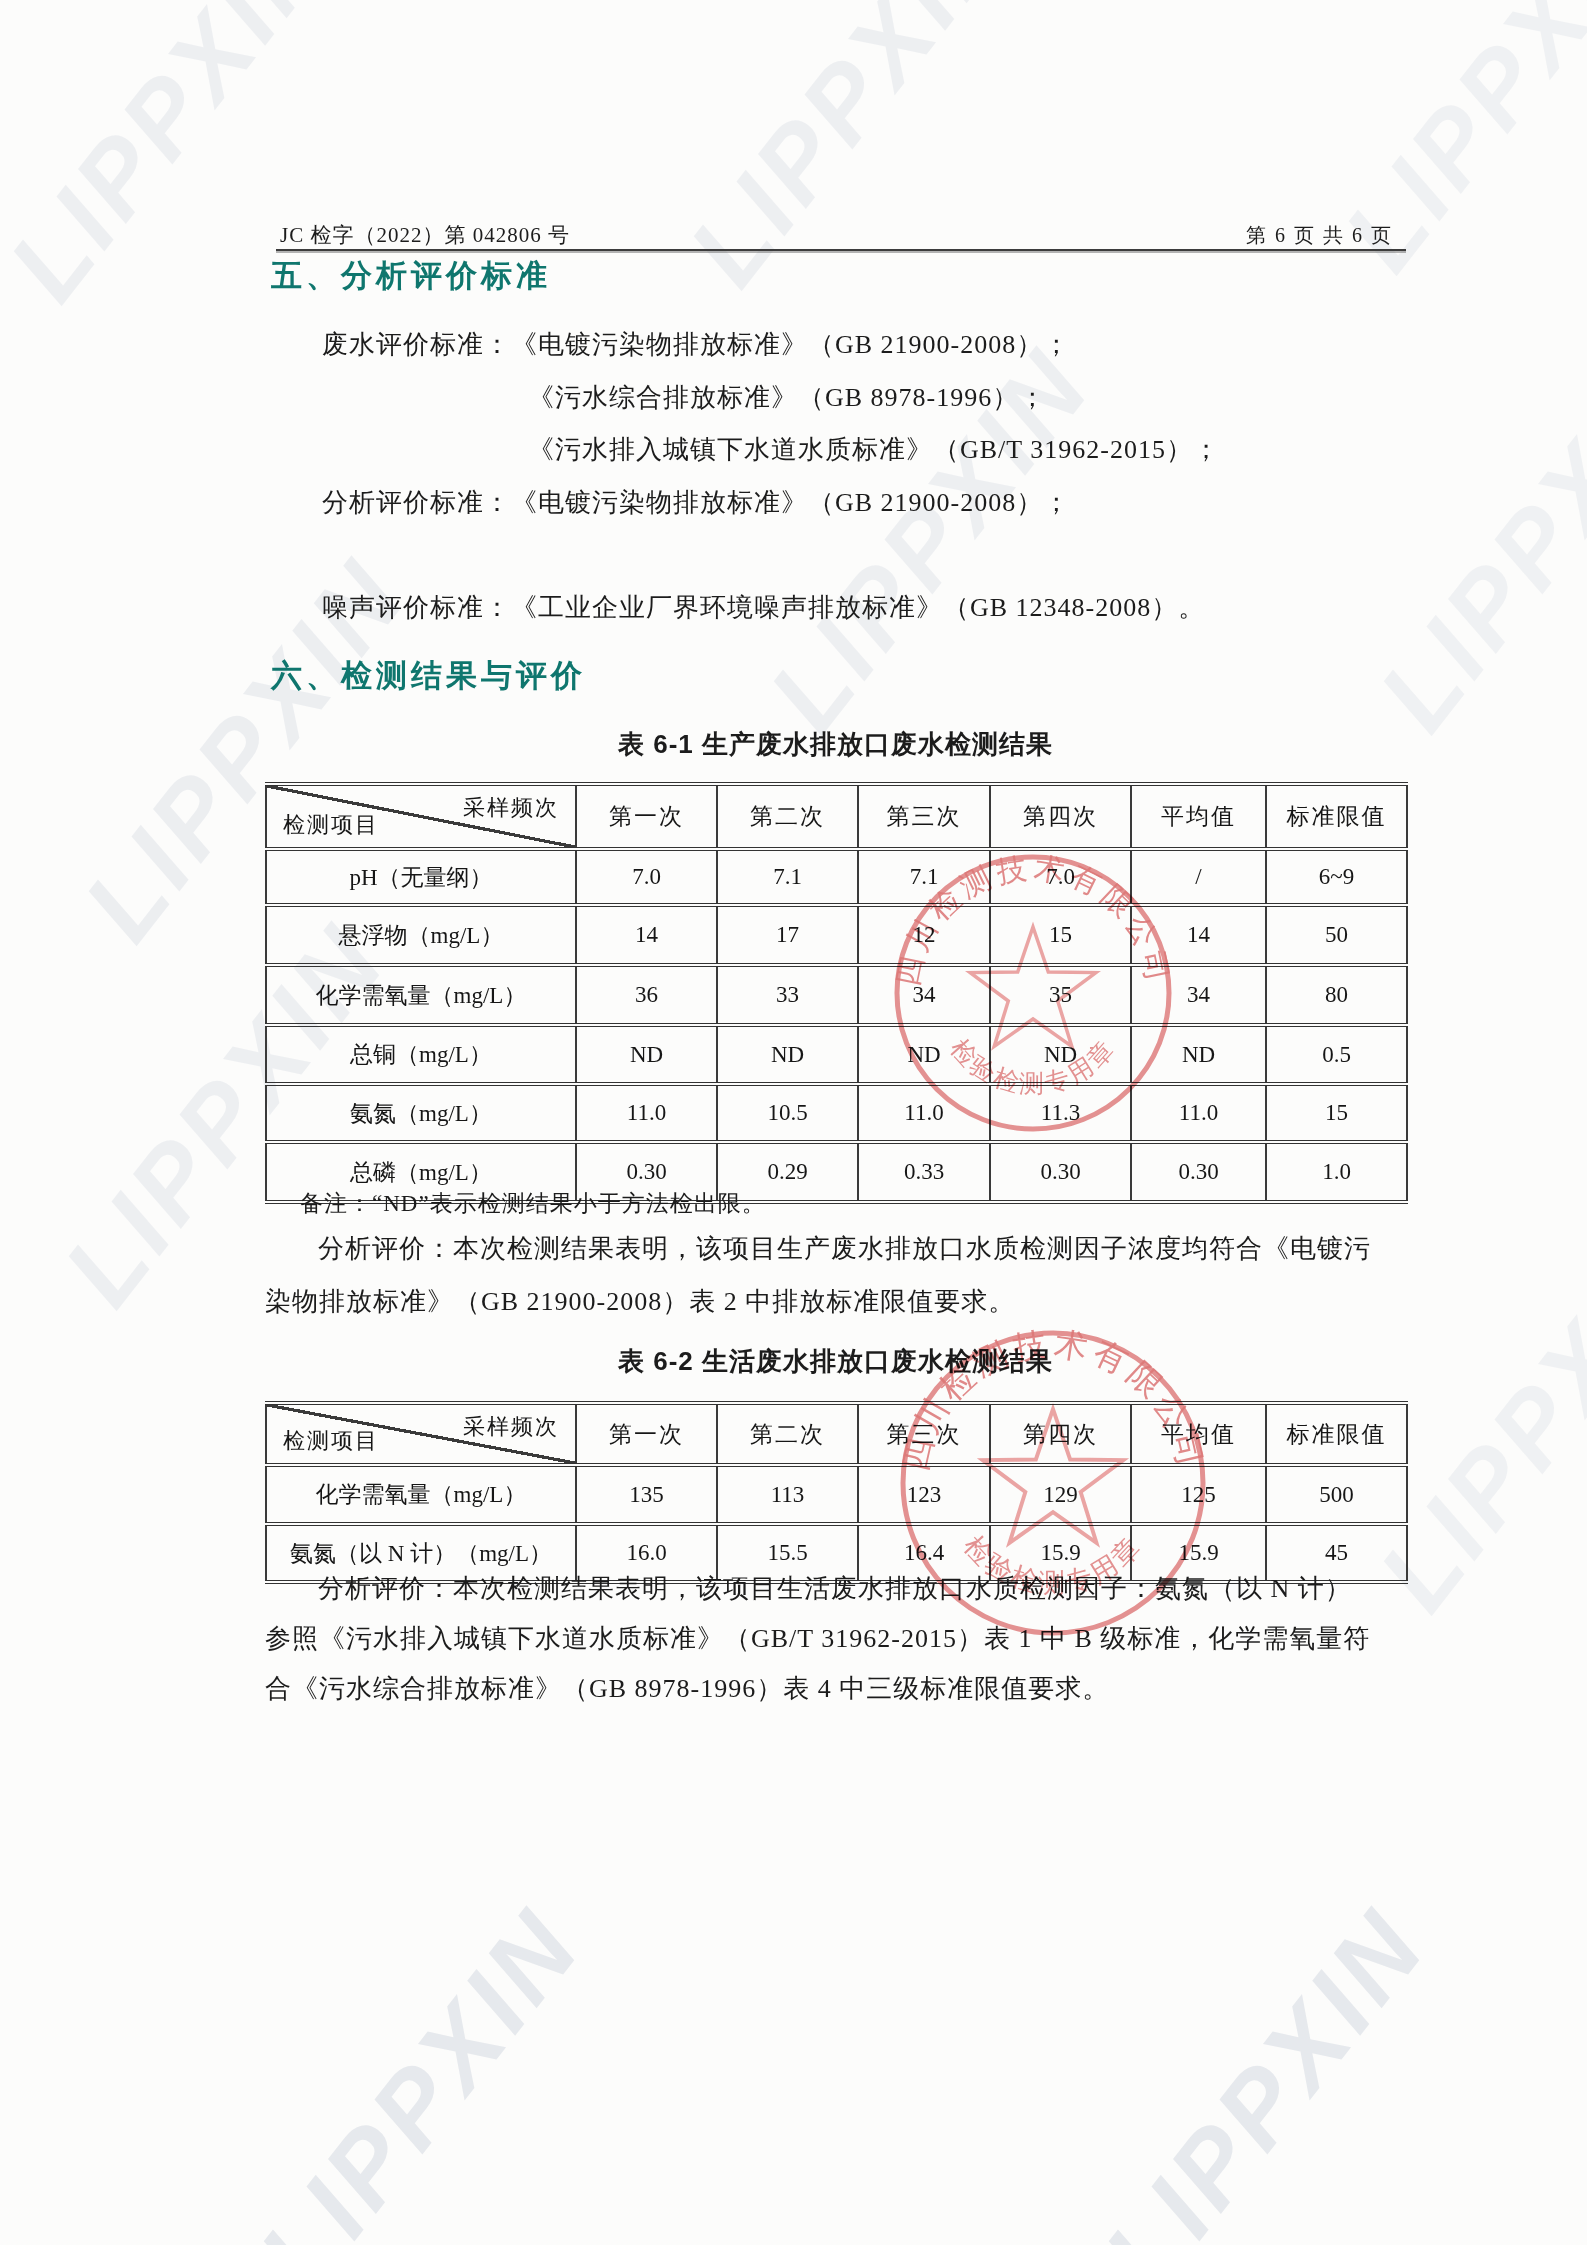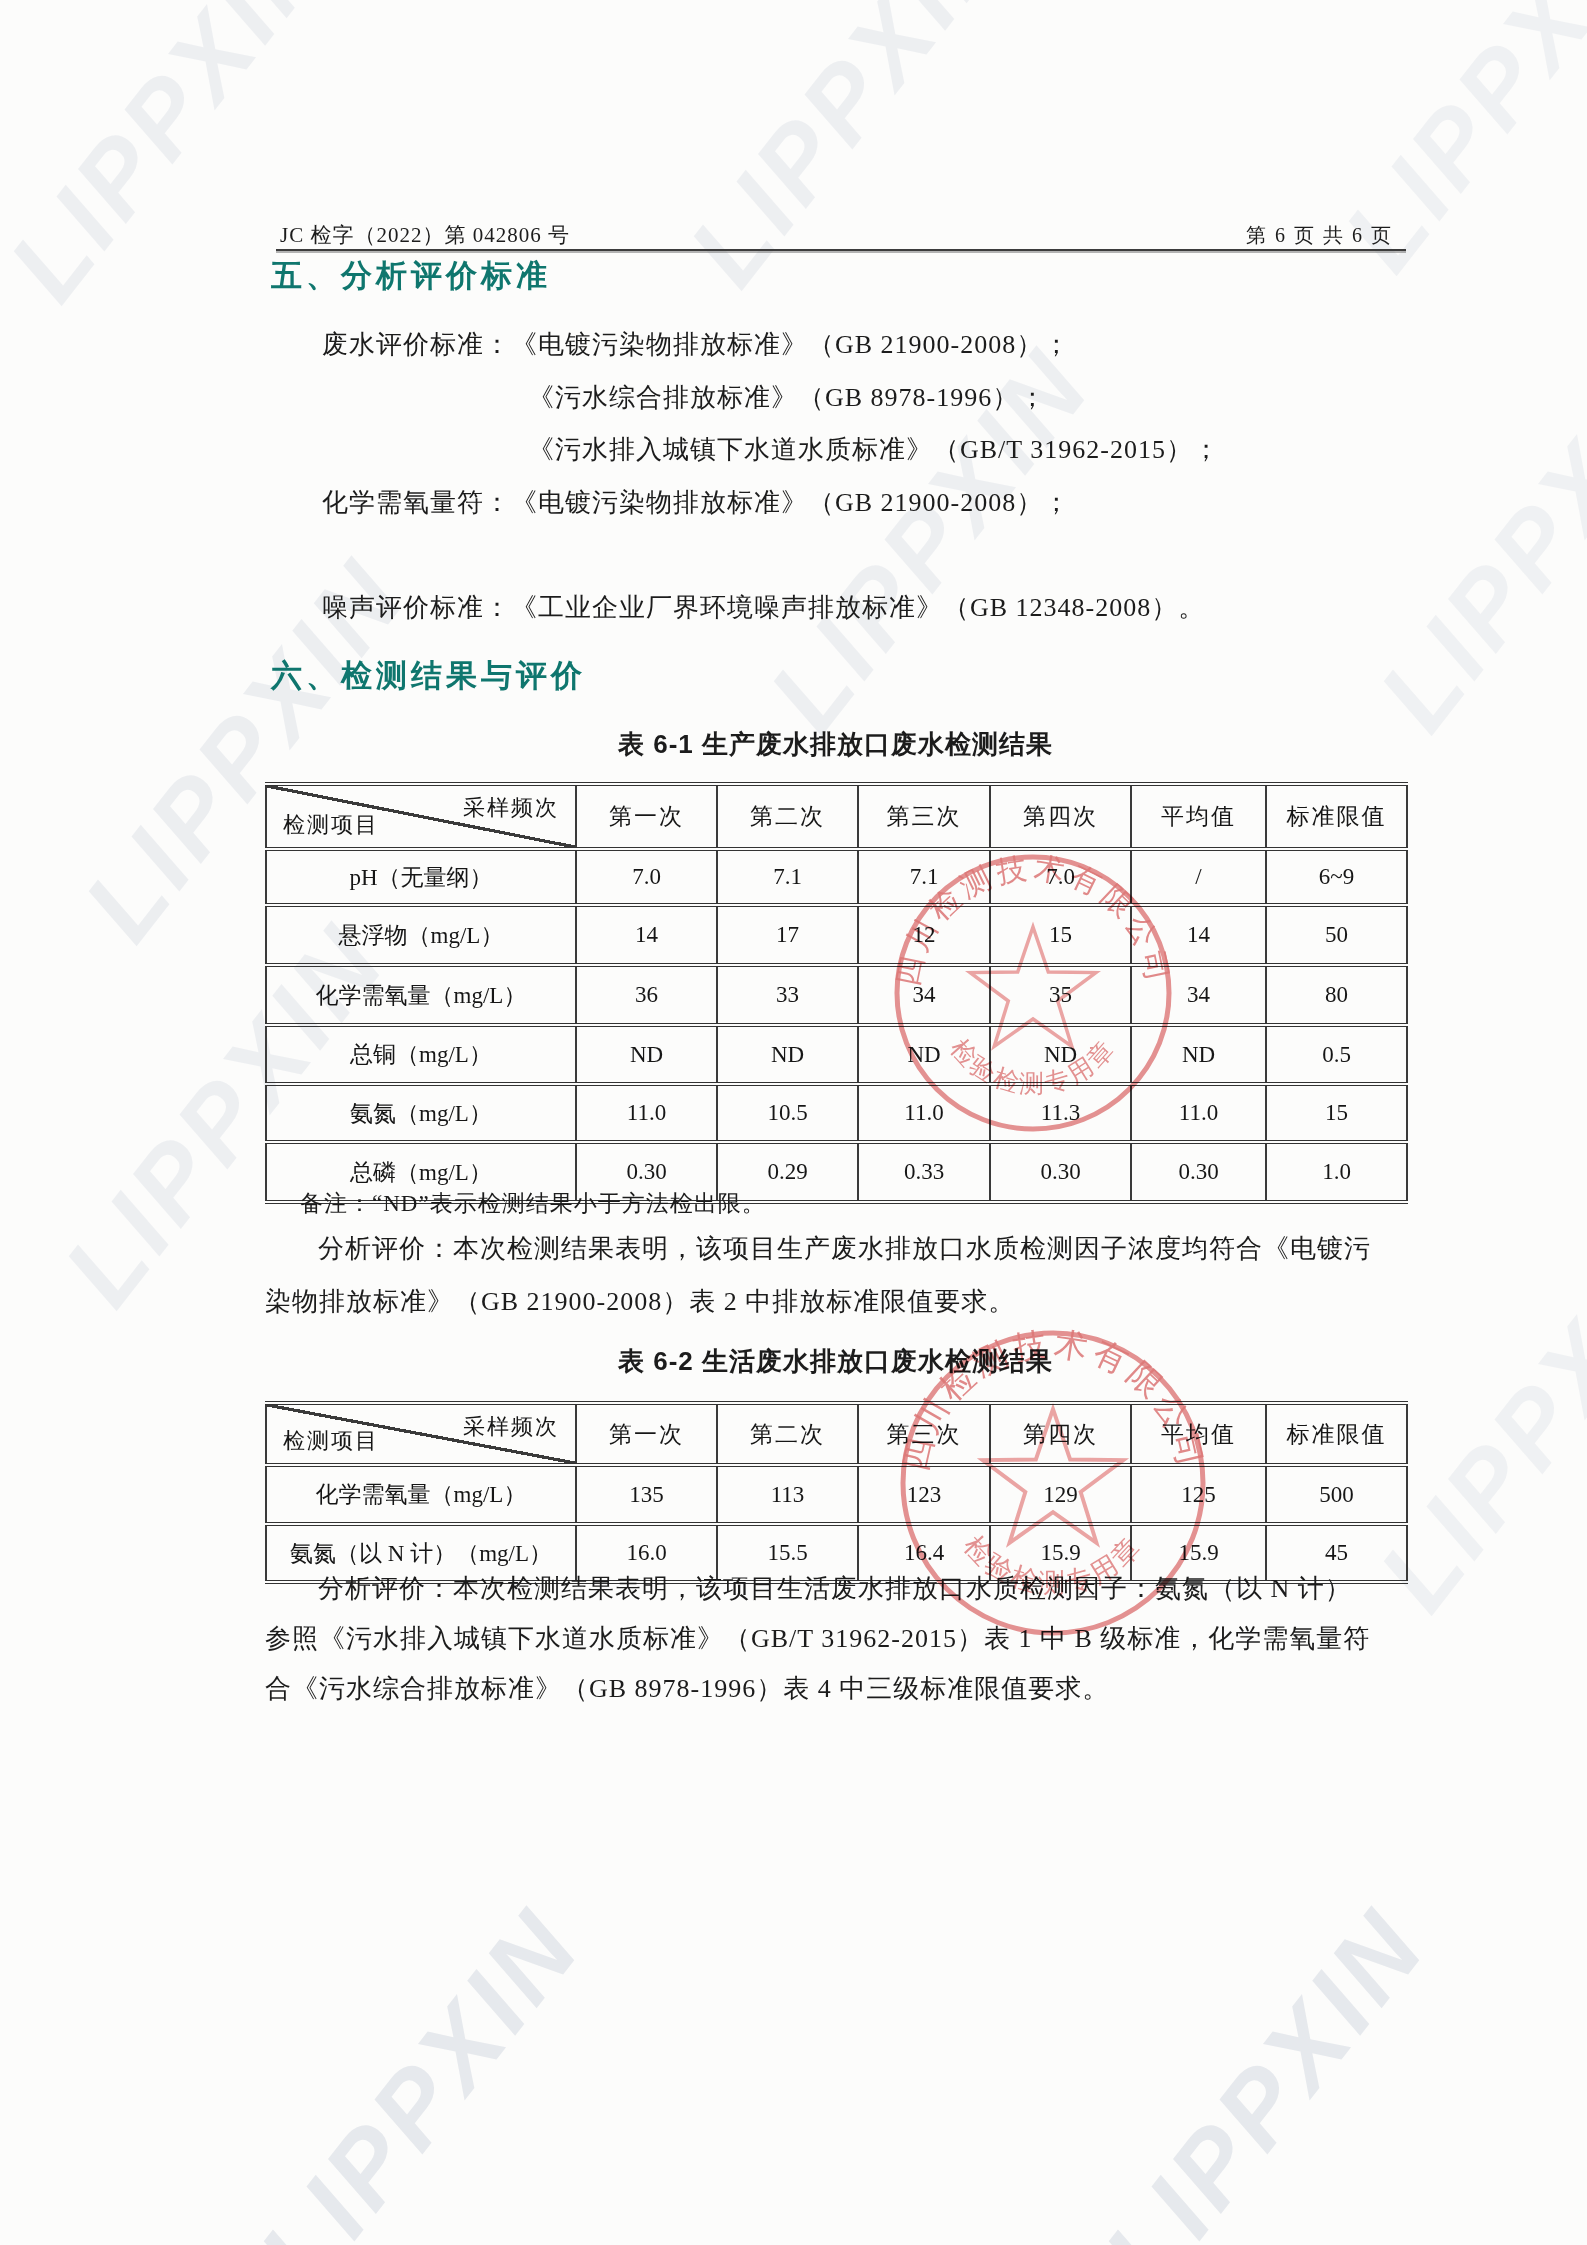--- a/index.html
+++ b/index.html
@@ -55,21 +55,21 @@
 
   <div class="abs hdr-left">JC 检字（2022）第 042806 号</div>
   <div class="abs hdr-right">第 6 页  共 6 页</div>
   <div class="abs hdr-rule"></div>
 
   <div class="abs sec-title" style="left:271px;top:255px;">五、分析评价标准</div>
 
   <div class="abs s5line" style="left:322px;top:327px;"><span>废水评价标准：</span><span>《电镀污染物排放标准》（GB 21900-2008）；</span></div>
   <div class="abs s5line" style="left:528px;top:380px;"><span>《污水综合排放标准》（GB 8978-1996）；</span></div>
   <div class="abs s5line" style="left:528px;top:432px;"><span>《污水排入城镇下水道水质标准》（GB/T 31962-2015）；</span></div>
-  <div class="abs s5line" style="left:322px;top:485px;"><span>化学需氧量符：</span><span>《电镀污染物排放标准》（GB 21900-2008）；</span></div>
+  <div class="abs s5line" style="left:322px;top:485px;"><span>分析评价标准：</span><span>《电镀污染物排放标准》（GB 21900-2008）；</span></div>
   <div class="abs s5line" style="left:322px;top:590px;"><span>噪声评价标准：</span><span>《工业企业厂界环境噪声排放标准》（GB 12348-2008）。</span></div>
 
   <div class="abs sec-title" style="left:271px;top:655px;">六、检测结果与评价</div>
 
   <div class="abs caption" style="top:727px;">表 6-1 生产废水排放口废水检测结果</div>
 
   <table class="rt" style="left:265px;top:762px;width:1141px;">
     <colgroup>
         <col style="width:310px">
         <col style="width:141px">

